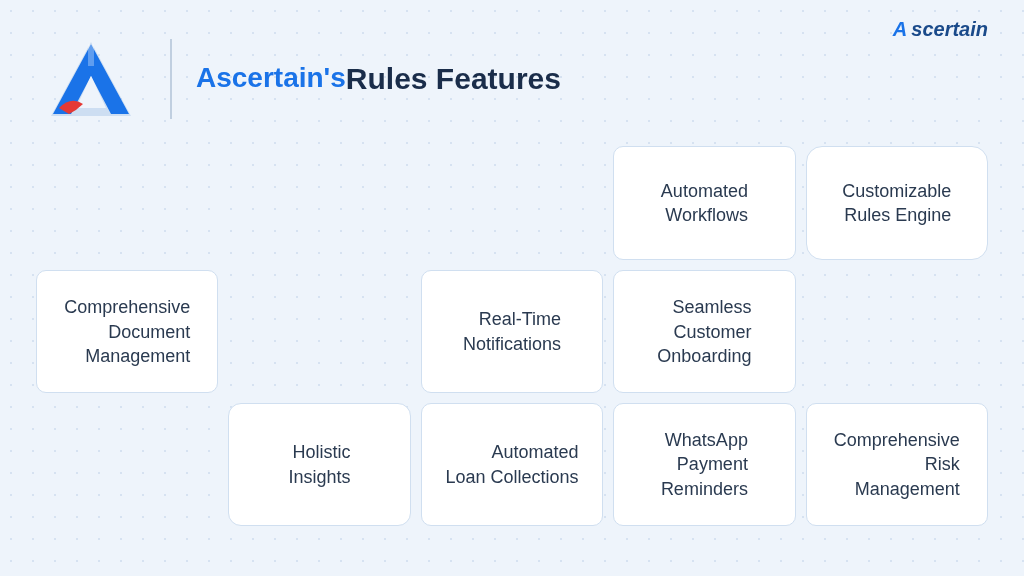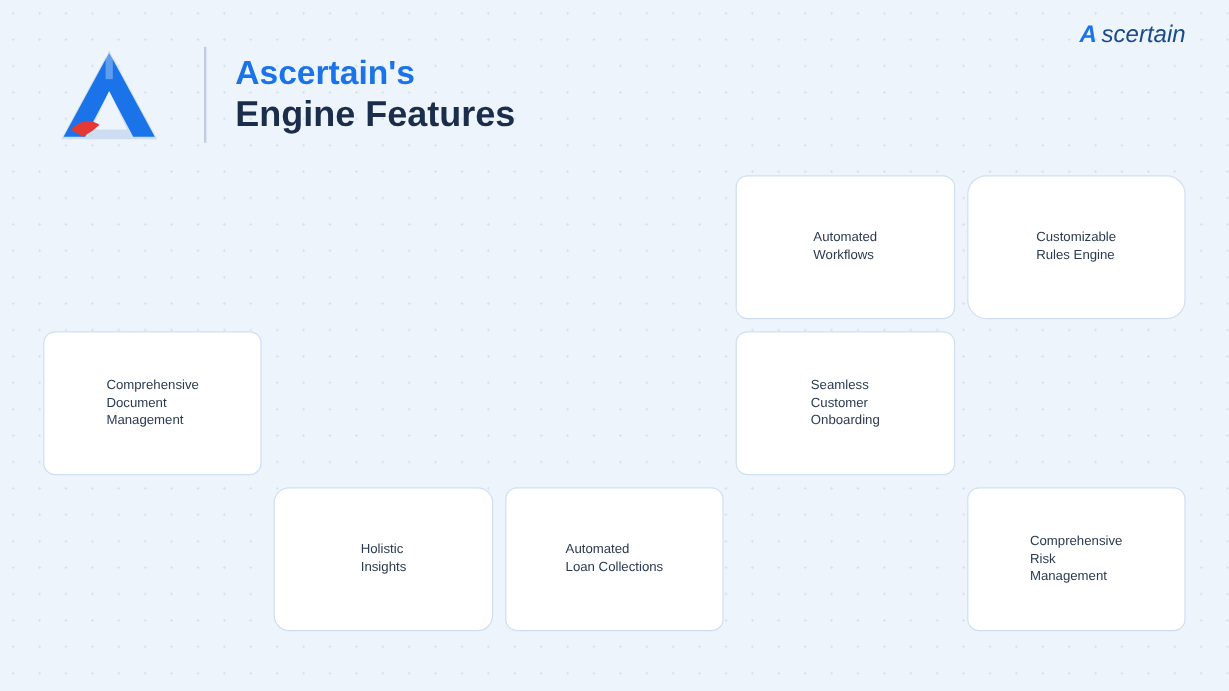--- a/index.html
+++ b/index.html
@@ -44,21 +44,21 @@
     .logo-top .logo-a {
       color: #1a73e8;
       font-size: 20px;
       font-weight: 800;
       font-style: italic;
     }
 
     .logo-top .logo-text {
       color: #1a4a8a;
       font-size: 20px;
-      font-weight: 400;
+      font-weight: 700;
       font-style: italic;
     }
 
     
     .header-section {
       display: flex;
       align-items: center;
       gap: 0;
       margin-bottom: 22px;
       margin-top: 10px;
@@ -82,21 +82,21 @@
     .divider-vertical {
       width: 2px;
       height: 80px;
       background: #c0cfe0;
       margin: 0 24px;
       flex-shrink: 0;
     }
 
     .headline {
       display: flex;
-      flex-direction: column;
+      flex-direction: row;
       justify-content: flex-end;
     }
 
     .headline-line1 {
       font-size: 28px;
       font-weight: 600;
       color: #1a73e8;
       line-height: 1.2;
     }
 
@@ -117,23 +117,23 @@
       height: 380px;
     }
 
     .feature-card {
       background: #ffffff;
       border: 1.5px solid #d0dff0;
       border-radius: 10px;
       display: flex;
       align-items: center;
       justify-content: center;
-      text-align: left;
+      text-align: right;
       padding: 24px 8px;
-      font-size: 11px;
+      font-size: 18px;
       color: #2a3a50;
       font-weight: 500;
       line-height: 1.35;
       cursor: default;
     }
 
     
     .card-row1-col4 { grid-column: 4; grid-row: 1; }
     .card-row1-col5 { grid-column: 5; grid-row: 1; border-radius: 16px; }
 
@@ -182,48 +182,54 @@
         <path d="M18 70 Q30 58 42 66 Q36 72 28 76 Z" fill="#e53935"></path>
 
         <rect x="47" y="6" width="6" height="22" fill="white" opacity="0.3"></rect>
       </svg>
     </div>
 
     <div class="divider-vertical"></div>
 
     <div class="headline">
       <span class="headline-line1">Ascertain's</span>
-      <span class="headline-line2">Engine Features</span>
+      <span class="headline-line2">Rules Features</span>
     </div>
   </div>
 
   <div class="grid-container">
 
     <div class="header-placeholder"></div>
 
     <div class="feature-card card-row1-col4">
       <span>Automated<br>Workflows</span>
     </div>
 
     <div class="feature-card card-row1-col5">
       <span>Customizable<br>Rules Engine</span>
     </div>
 
     <div class="feature-card card-row2-col1">
       <span>Comprehensive<br>Document<br>Management</span>
     </div>
+    <div class="feature-card card-row2-col3">
+      <span>Real-Time<br>Notifications</span>
+    </div>
     <div class="feature-card card-row2-col4">
       <span>Seamless<br>Customer<br>Onboarding</span>
     </div>
 
     <div class="feature-card card-row3-col2">
       <span>Holistic<br>Insights</span>
     </div>
     <div class="feature-card card-row3-col3">
       <span>Automated<br>Loan Collections</span>
     </div>
+    <div class="feature-card card-row3-col4">
+      <span>WhatsApp<br>Payment<br>Reminders</span>
+    </div>
     <div class="feature-card card-row3-col5">
       <span>Comprehensive<br>Risk<br>Management</span>
     </div>
 
   </div>
 
 </div>
 
 </body></html>

